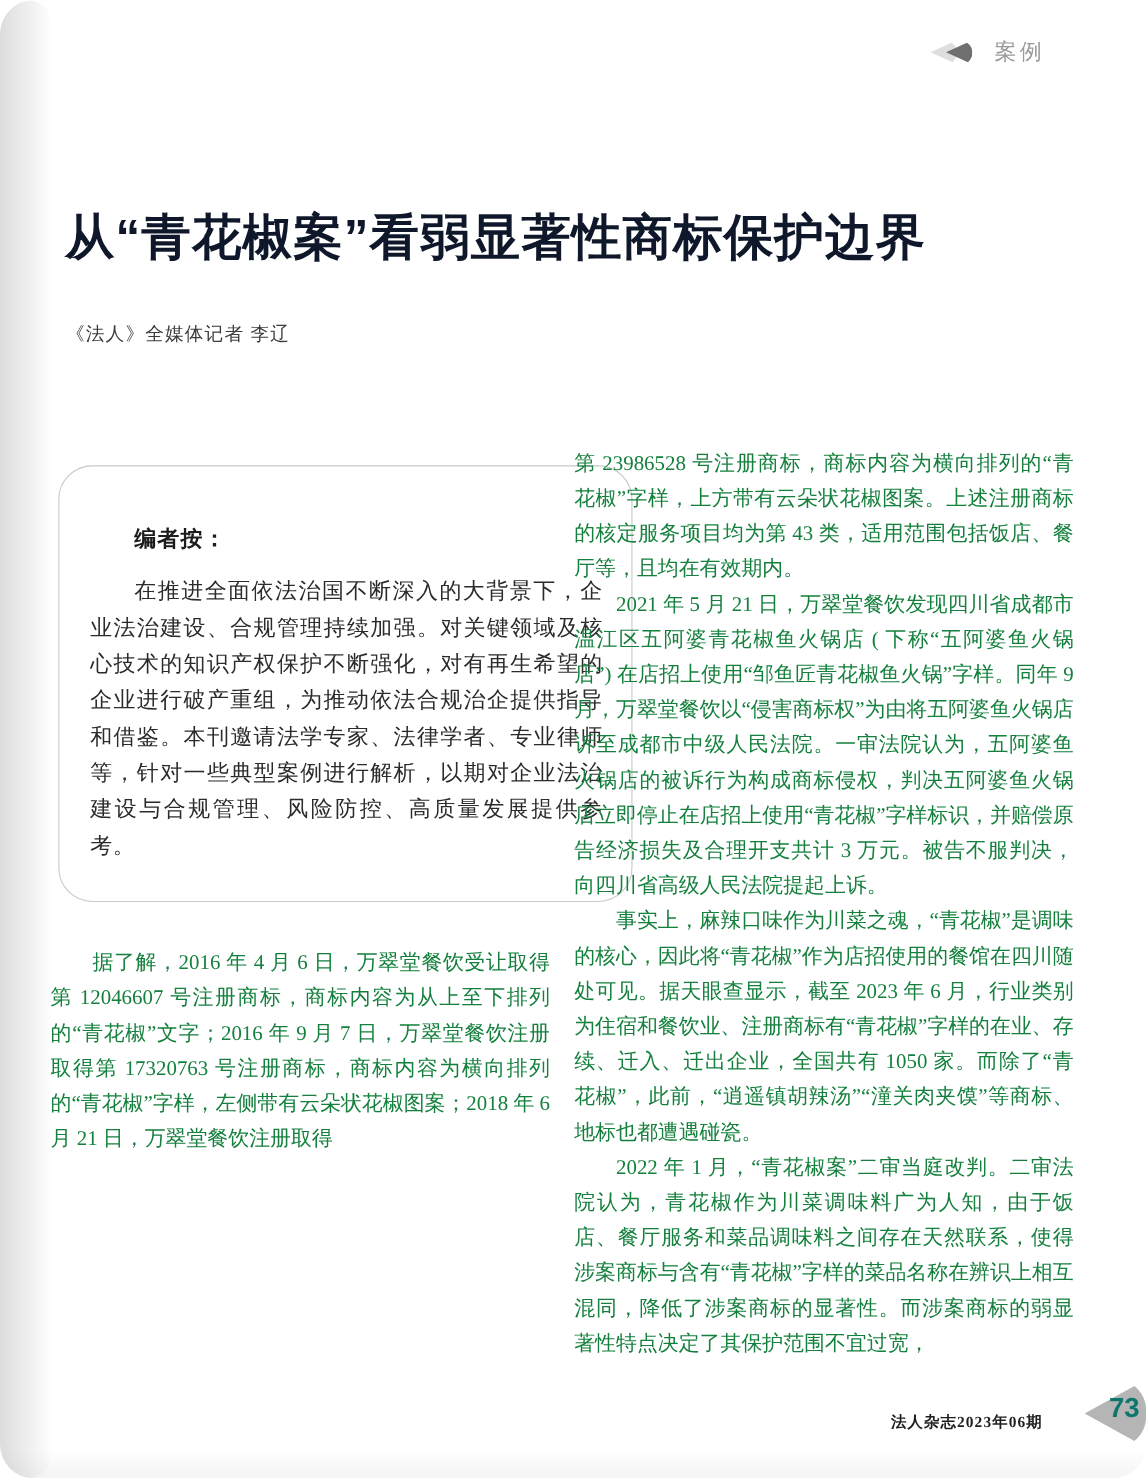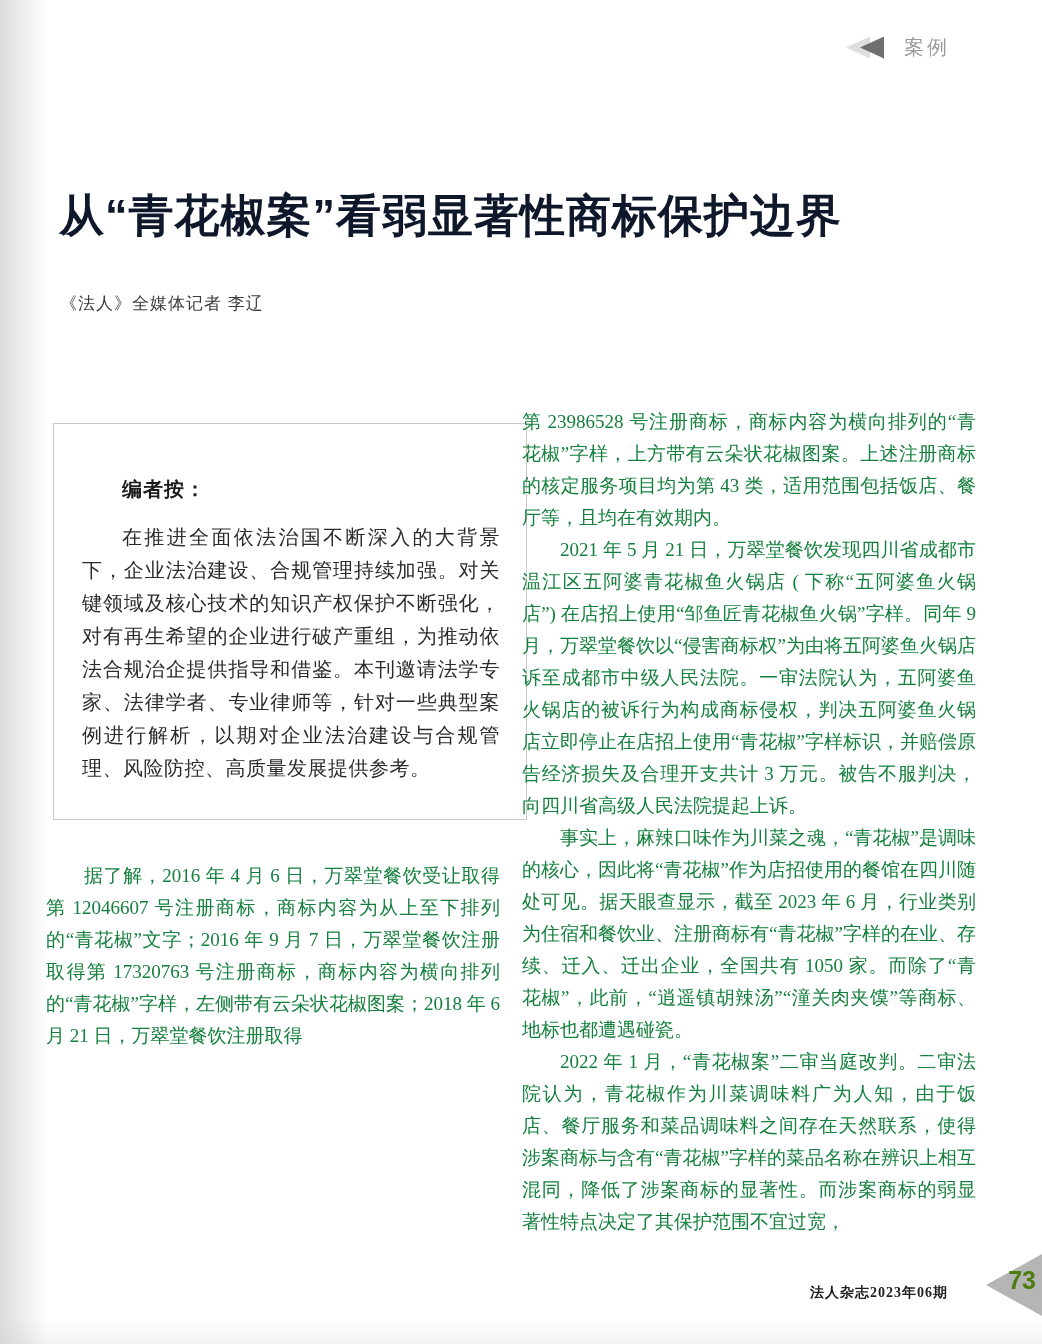--- a/index.html
+++ b/index.html
@@ -1,15 +1,15 @@
 <!DOCTYPE html>
 <html><head>
 <meta charset="utf-8">
 <style>
-  * { margin: 0; padding: 0; box-sizing: border-box; }
+  * { margin: 0; padding: 0; box-sizing: border-box; border-radius: 31px; }
   html, body { width: 1042px; height: 1344px; }
   body {
     font-family: "Liberation Serif", serif;
     background: #ffffff;
     position: relative;
     overflow: hidden;
   }
   .page {
     position: absolute;
     width: 1042px;
@@ -50,21 +50,21 @@
     font-weight: 900; font-size: 45px; color: #0f172a;
     letter-spacing: 1px; white-space: nowrap;
   }
   .article-byline {
     position: absolute; left: 60px; top: 292px;
     font-family: "Liberation Sans", sans-serif;
     font-size: 17px; color: #3c3c3c; letter-spacing: 1px;
   }
   
   .editor-box {
-    position: absolute; left: 53px; top: 423px; width: 474px; height: 397px;
+    position: absolute; left: 53px; top: 423px; width: 522px; height: 397px;
     border: 1px solid #c9c9c9; background: #ffffff;
     padding: 52px 26px 0 28px;
   }
   .editor-heading {
     font-family: "Liberation Sans", sans-serif;
     font-weight: bold; font-size: 20px; color: #1c1c1c;
     margin-left: 40px; margin-bottom: 18px; letter-spacing: 1px;
   }
   .editor-body {
     font-family: "DejaVu Serif", serif;
@@ -88,21 +88,21 @@
     font-weight: bold; font-size: 14px; color: #1e1e1e; letter-spacing: 1px;
   }
   .page-corner {
     position: absolute; right: 0; top: 1254px; width: 56px; height: 62px;
     background: #b5b5b5;
     clip-path: polygon(0 50%, 100% 0, 100% 100%);
   }
   .page-number {
     position: absolute; right: 6px; top: 1266px;
     font-family: "Liberation Sans", sans-serif;
-    font-size: 25px; font-weight: bold; color: #4d7c0f;
+    font-size: 25px; font-weight: bold; color: #0f766e;
   }
 </style>
 </head>
 <body>
 
 <div class="page">
 
   <div class="edge-shade-left"></div>
   <div class="edge-shade-bottom"></div>
 

